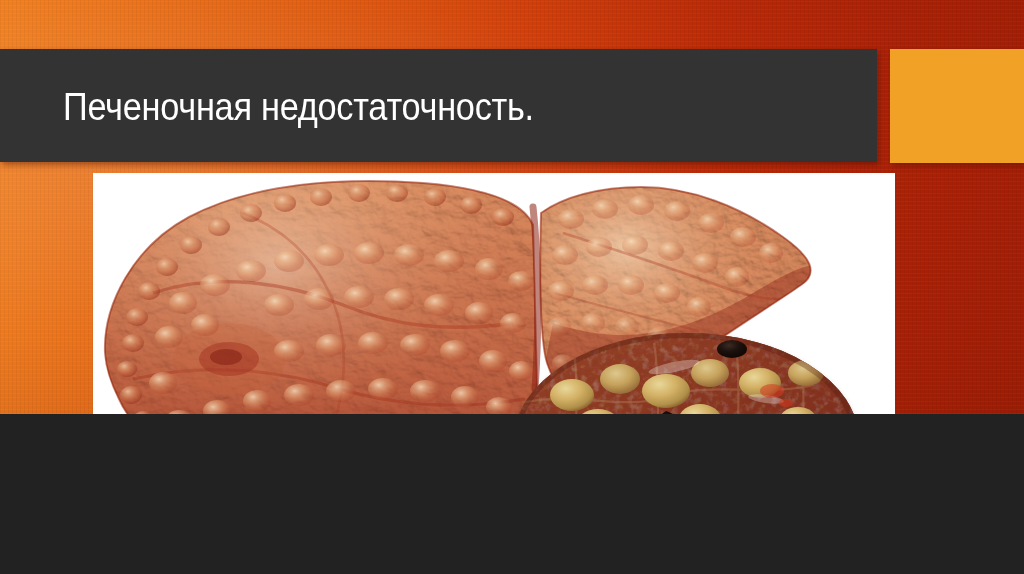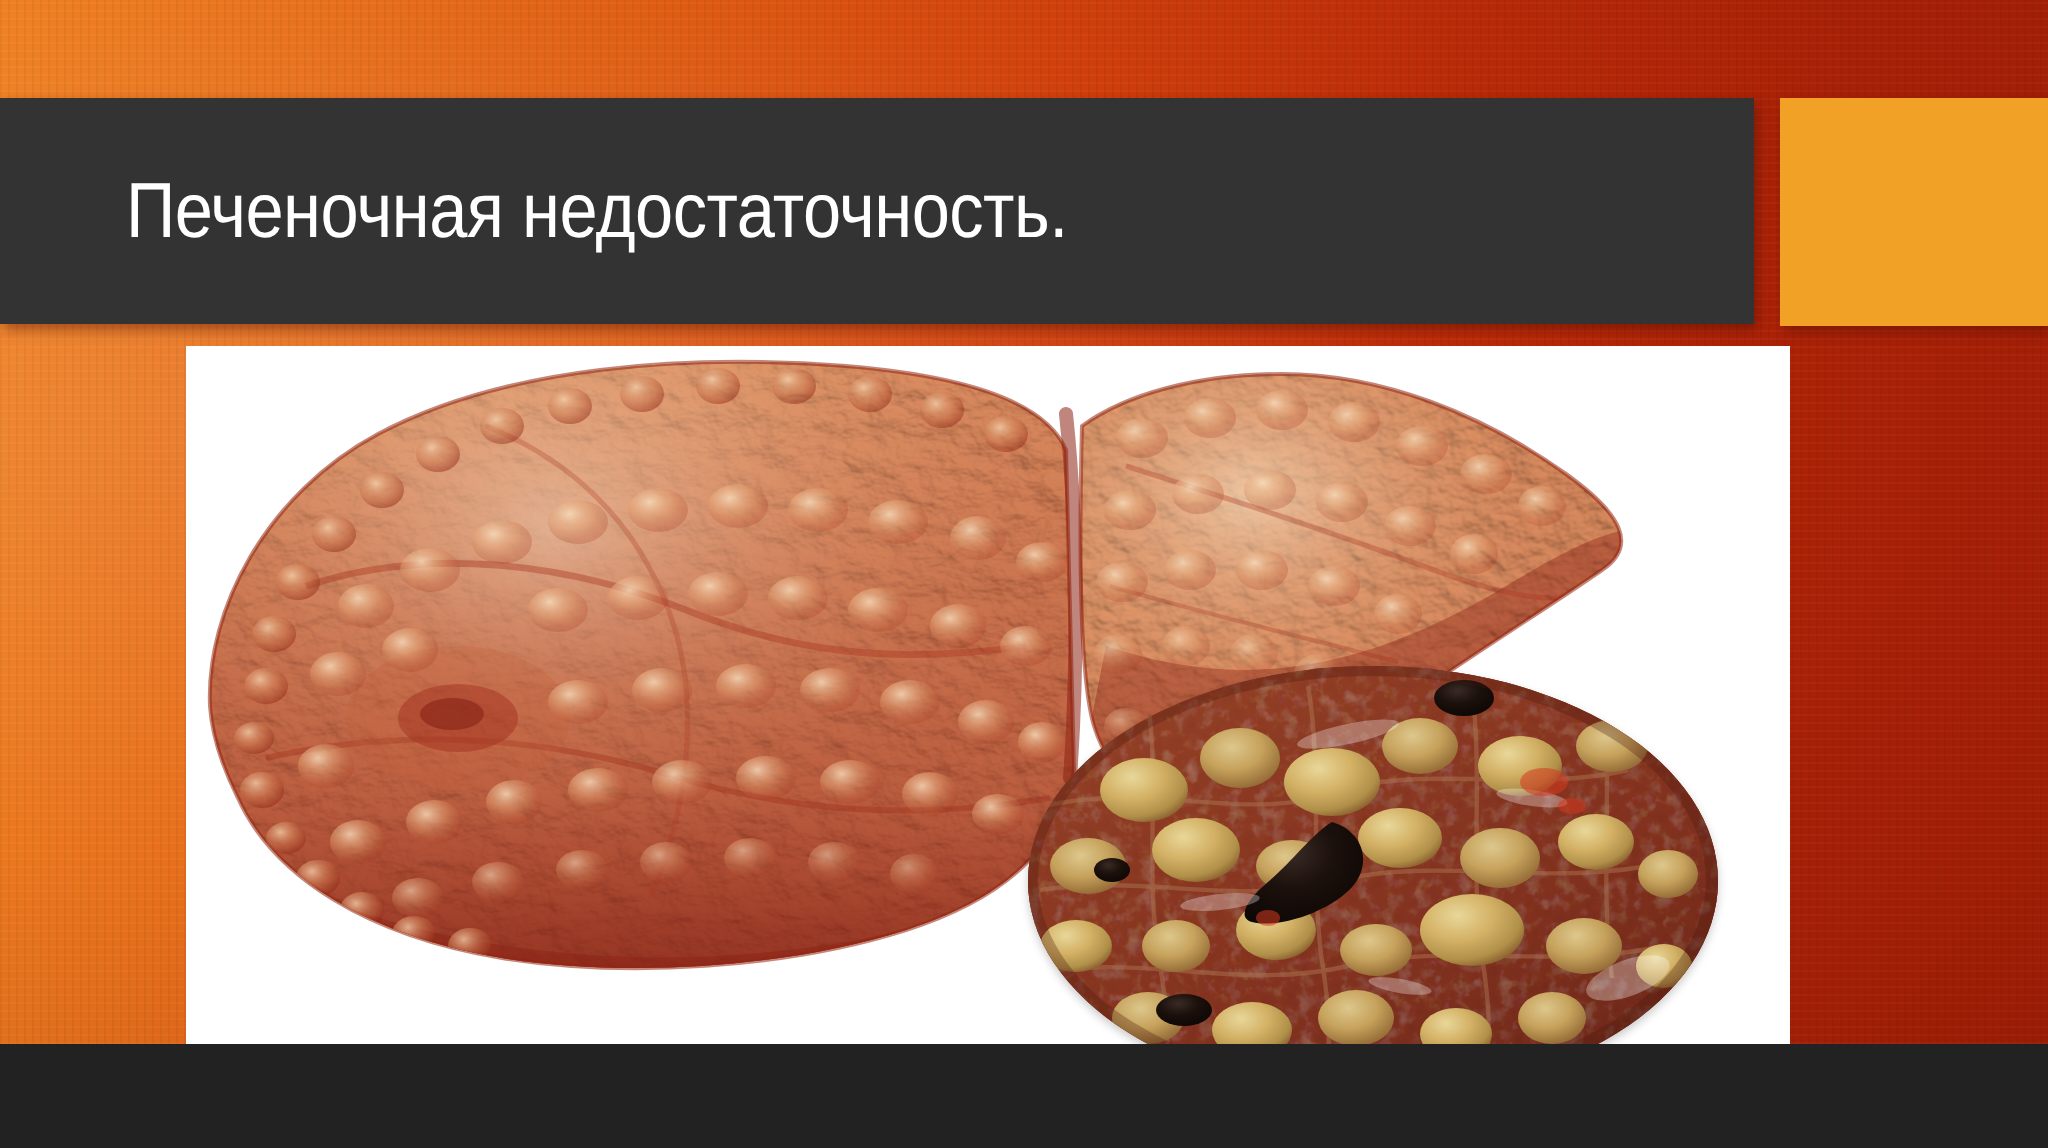--- a/index.html
+++ b/index.html
@@ -4,21 +4,21 @@
 <title>Печеночная недостаточность.</title>
 <style>
   html, body {
     margin: 0;
     padding: 0;
     background: #222;
   }
   .slide {
     position: relative;
     width: 1024px;
-    height: 522px;
+    height: 414px;
     overflow: hidden;
     font-family: "Liberation Sans", sans-serif;
     background: linear-gradient(100deg,
                 #ef8022 0%,
                 #e8701b 14%,
                 #df5c12 30%,
                 #d1400b 48%,
                 #bd2b07 66%,
                 #b02306 82%,
                 #a81f05 100%);

